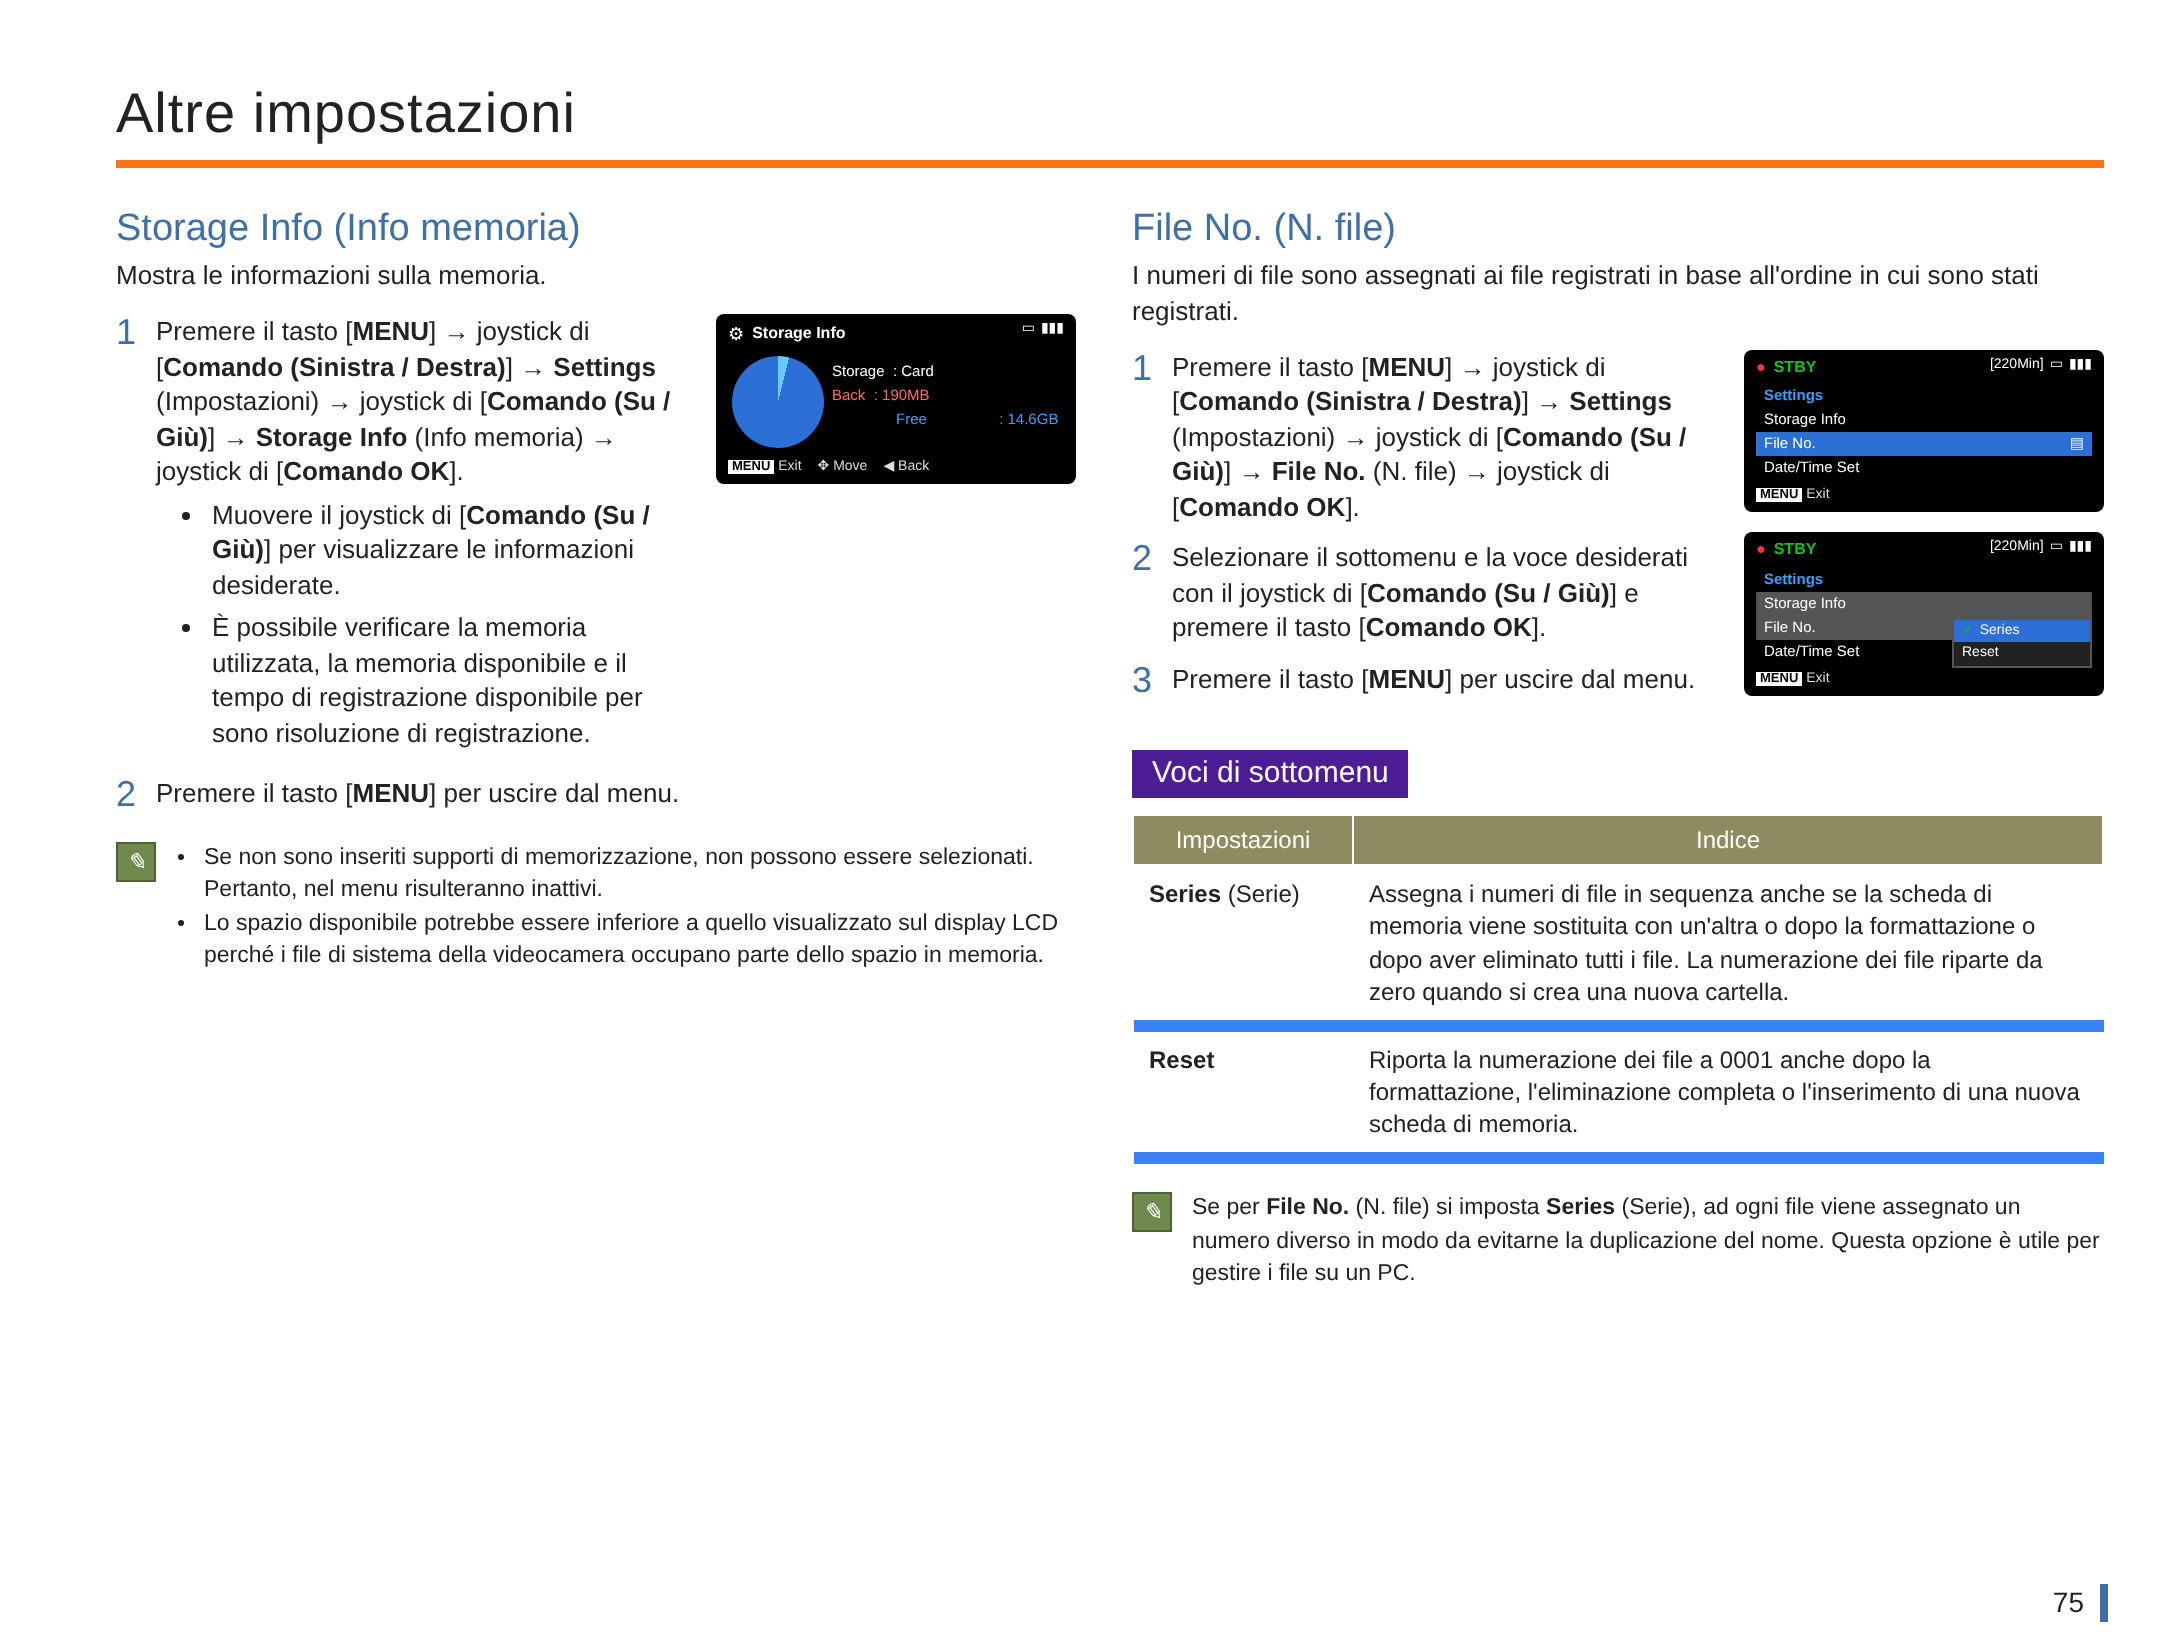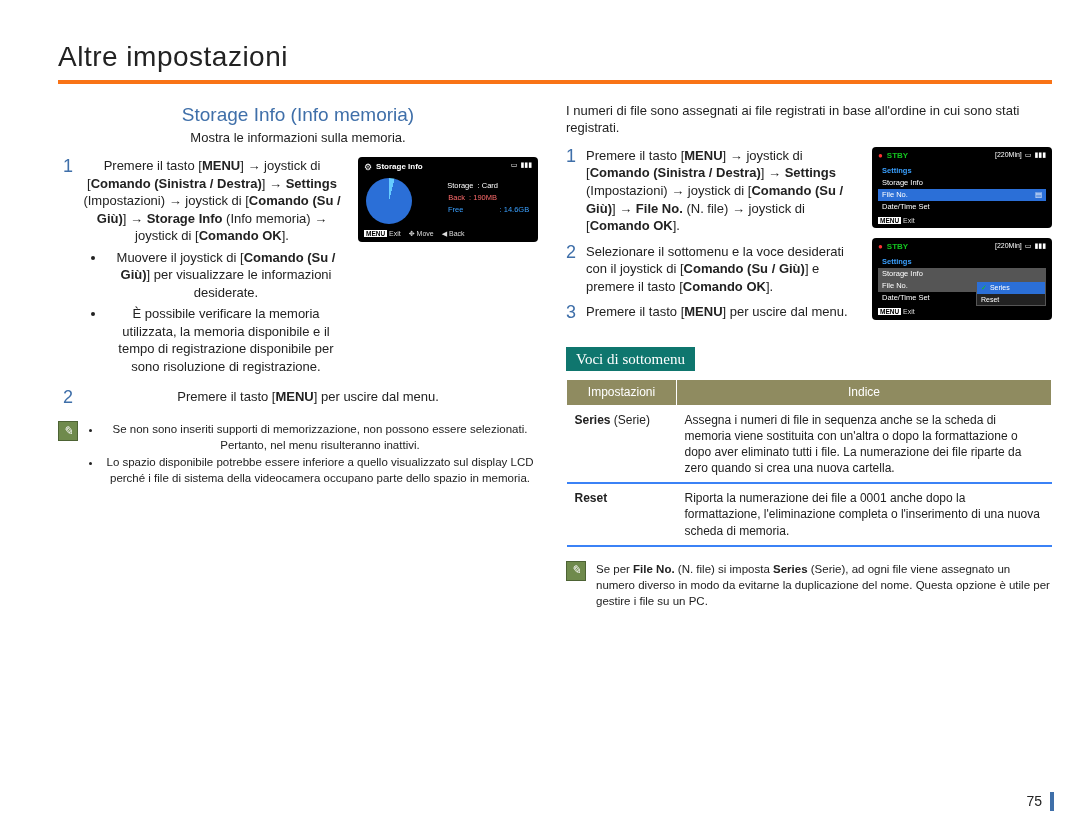--- a/index.html
+++ b/index.html
@@ -21,21 +21,21 @@
     margin-bottom: 6px;
     border-bottom: 4px solid #f97316;
     padding-bottom: 4px;
   }
   .two-col {
     display: flex;
     gap: 28px;
     margin-top: 18px;
   }
   .col { flex: 1; min-width: 0; }
-  .col-left { flex: 0 0 480px; text-align: center; }
+  .col-left { flex: 0 0 480px; }
   .col-right { flex: 1; }
 
   .sub-heading {
     font-size: 19px;
     color: #3f6fa9;
     font-weight: 400;
     margin-bottom: 2px;
   }
   .desc { font-size: 13px; margin-bottom: 10px; }
 
@@ -87,32 +87,32 @@
     margin:2px 4px 2px 2px; flex-shrink:0;
   }
   .screen .storage-grid { display:flex; }
   .screen .storage-vals { font-size:7.5px; line-height:1.6; margin-top:4px;}
   .screen .storage-vals .u { color:#ff6b6b; }
   .screen .storage-vals .f { color:#3aa0ff;padding-left:32px; }
   .screen-stack { width:180px; flex-shrink:0;}
 
   
   .submenu-head {
-    background:#0f766e; color:#fff; font-size:15px; padding:2px 10px;
-    display:inline-block; margin:16px 0 8px;font-family:Liberation Serif, serif;
+    background:#4c1d95; color:#fff; font-size:15px; padding:2px 10px;
+    display:inline-block; margin:16px 0 8px;
   }
   table.tbl {
     border-collapse: collapse; width:100%; font-size:12px;
   }
   table.tbl th {
     background:#8f8b60; color:#fff; font-weight:normal; padding:4px 8px;
     border:1px solid #fff;
   }
   table.tbl td {
-    padding:6px 8px; border-bottom:2px solid #3b82f6; vertical-align:top;
+    padding:6px 8px; border-bottom:6px solid #3b82f6; vertical-align:top;
   }
   table.tbl td.name { width:110px; font-size:12px;}
 
   .pagenum {
     position:absolute; bottom:14px; right:26px; font-size:14px;
     border-right: 4px solid #3f6fa9; padding-right:8px;
   }
 
   .flex-top { display:flex; gap:12px; align-items:flex-start; }
   .flex-top .text { flex:1; }
@@ -187,20 +187,21 @@
     <div class="note">
       <div class="note-icon">✎</div>
       <ul>
         <li>Se non sono inseriti supporti di memorizzazione, non possono essere selezionati. Pertanto, nel menu risulteranno inattivi.</li>
         <li>Lo spazio disponibile potrebbe essere inferiore a quello visualizzato sul display LCD perché i file di sistema della videocamera occupano parte dello spazio in memoria.</li>
       </ul>
     </div>
   </div>
 
   <div class="col col-right">
+    <h2 class="sub-heading">File No. (N. file)</h2>
     <p class="desc">I numeri di file sono assegnati ai file registrati in base all'ordine in cui sono stati registrati.</p>
 
     <div class="flex-top">
       <div class="text">
         <ol class="step-list">
           <li class="step-row">
             <span class="step-num">1</span>
             <div class="step-body">
               <span>Premere il tasto [</span><b>MENU</b><span>] → joystick di [</span><b>Comando (Sinistra / Destra)</b><span>] → </span><b>Settings</b><span> (Impostazioni) → joystick di [</span><b>Comando (Su / Giù)</b><span>] → </span><b>File No.</b><span> (N. file) → joystick di [</span><b>Comando OK</b><span>].</span>
             </div>

